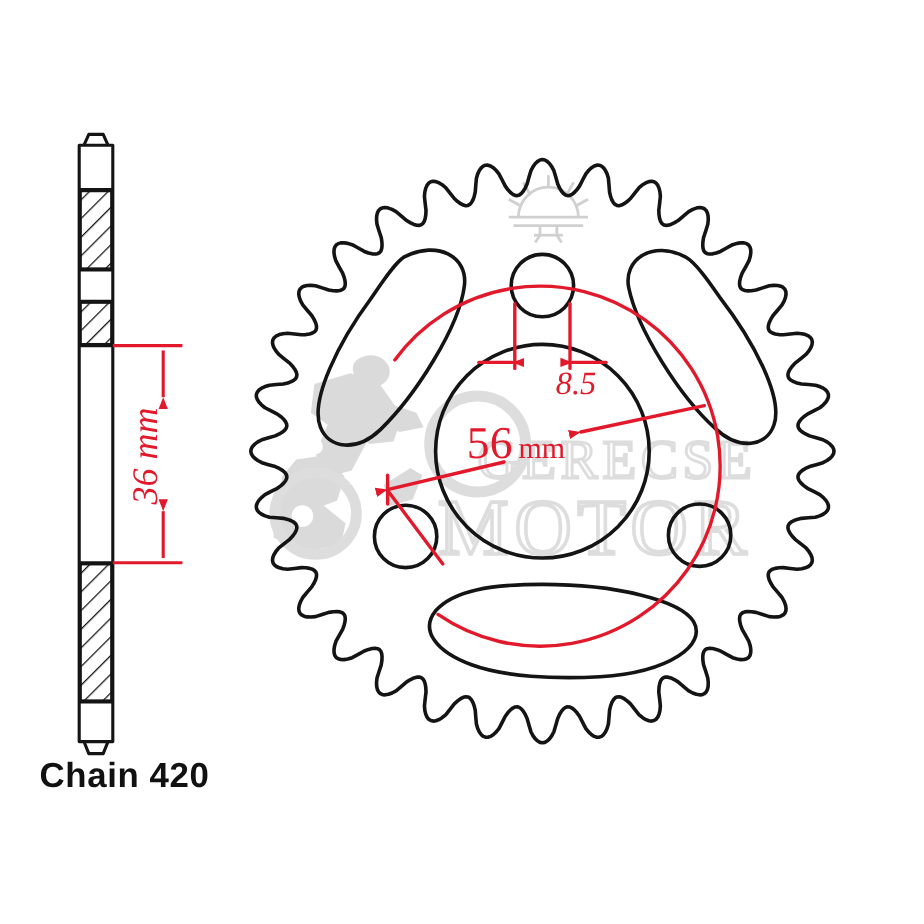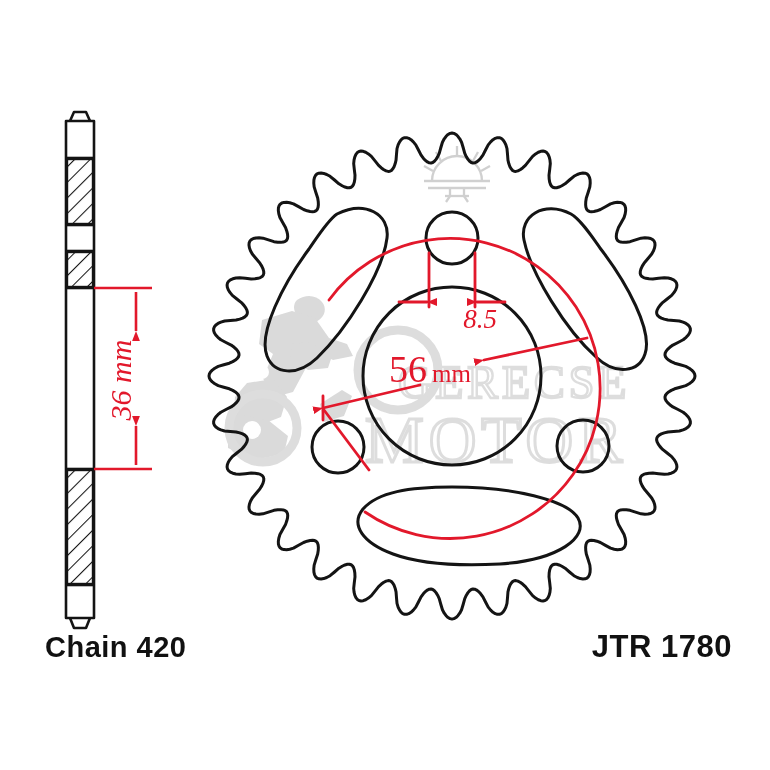--- a/index.html
+++ b/index.html
@@ -34,21 +34,20 @@
     font-family: "Liberation Sans", sans-serif;
     font-weight: bold;
     color: #111111;
     white-space: nowrap;
     letter-spacing: 0.5px;
   }
   .label-chain {
     left: 33px;
     top: 631px;
     font-size: 29px;
-    margin-left: 12px;
   }
   .label-part {
     right: 38px;
     top: 629px;
     font-size: 31px;
   }
 </style>
 </head>
 <body>
 
@@ -184,15 +183,14 @@
     <text x="480" y="328" font-family="'Liberation Serif', serif" font-style="italic" font-size="27" fill="#e2182b" text-anchor="middle">8.5</text>
 
     <text x="430" y="382" font-family="'Liberation Serif', serif" font-size="38" fill="#e2182b" text-anchor="middle">
       <tspan>56</tspan><tspan dx="5" font-size="25">mm</tspan>
     </text>
 
   </svg>
 
   <div class="label-chain">Chain 420</div>
 
-  <div class="label-part">JTR 1780</div>
 
 </div>
 
 </body></html>

